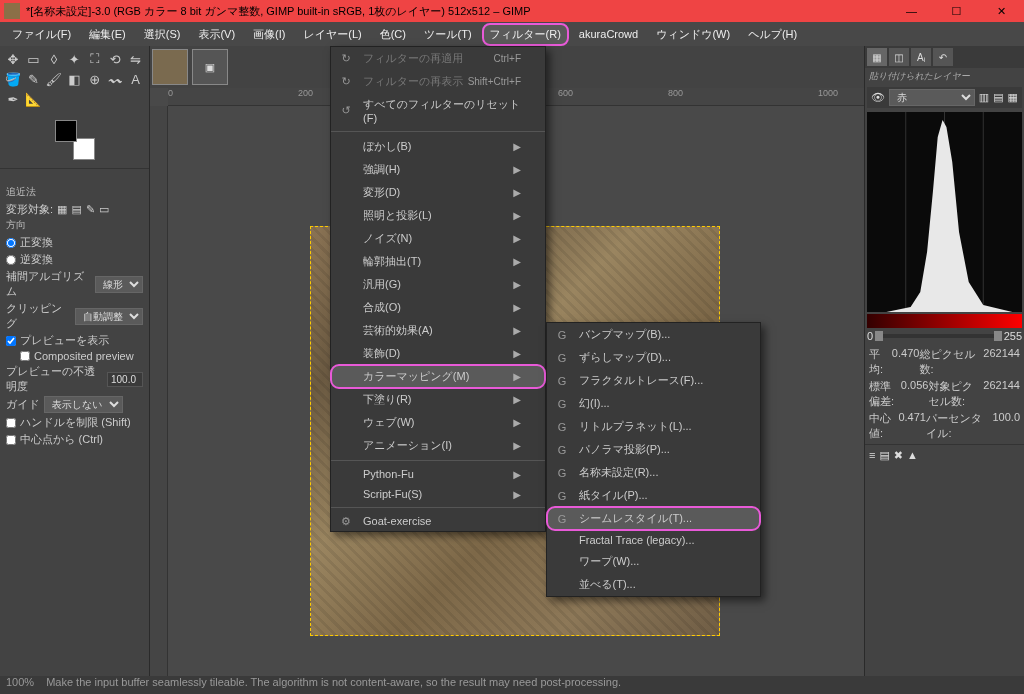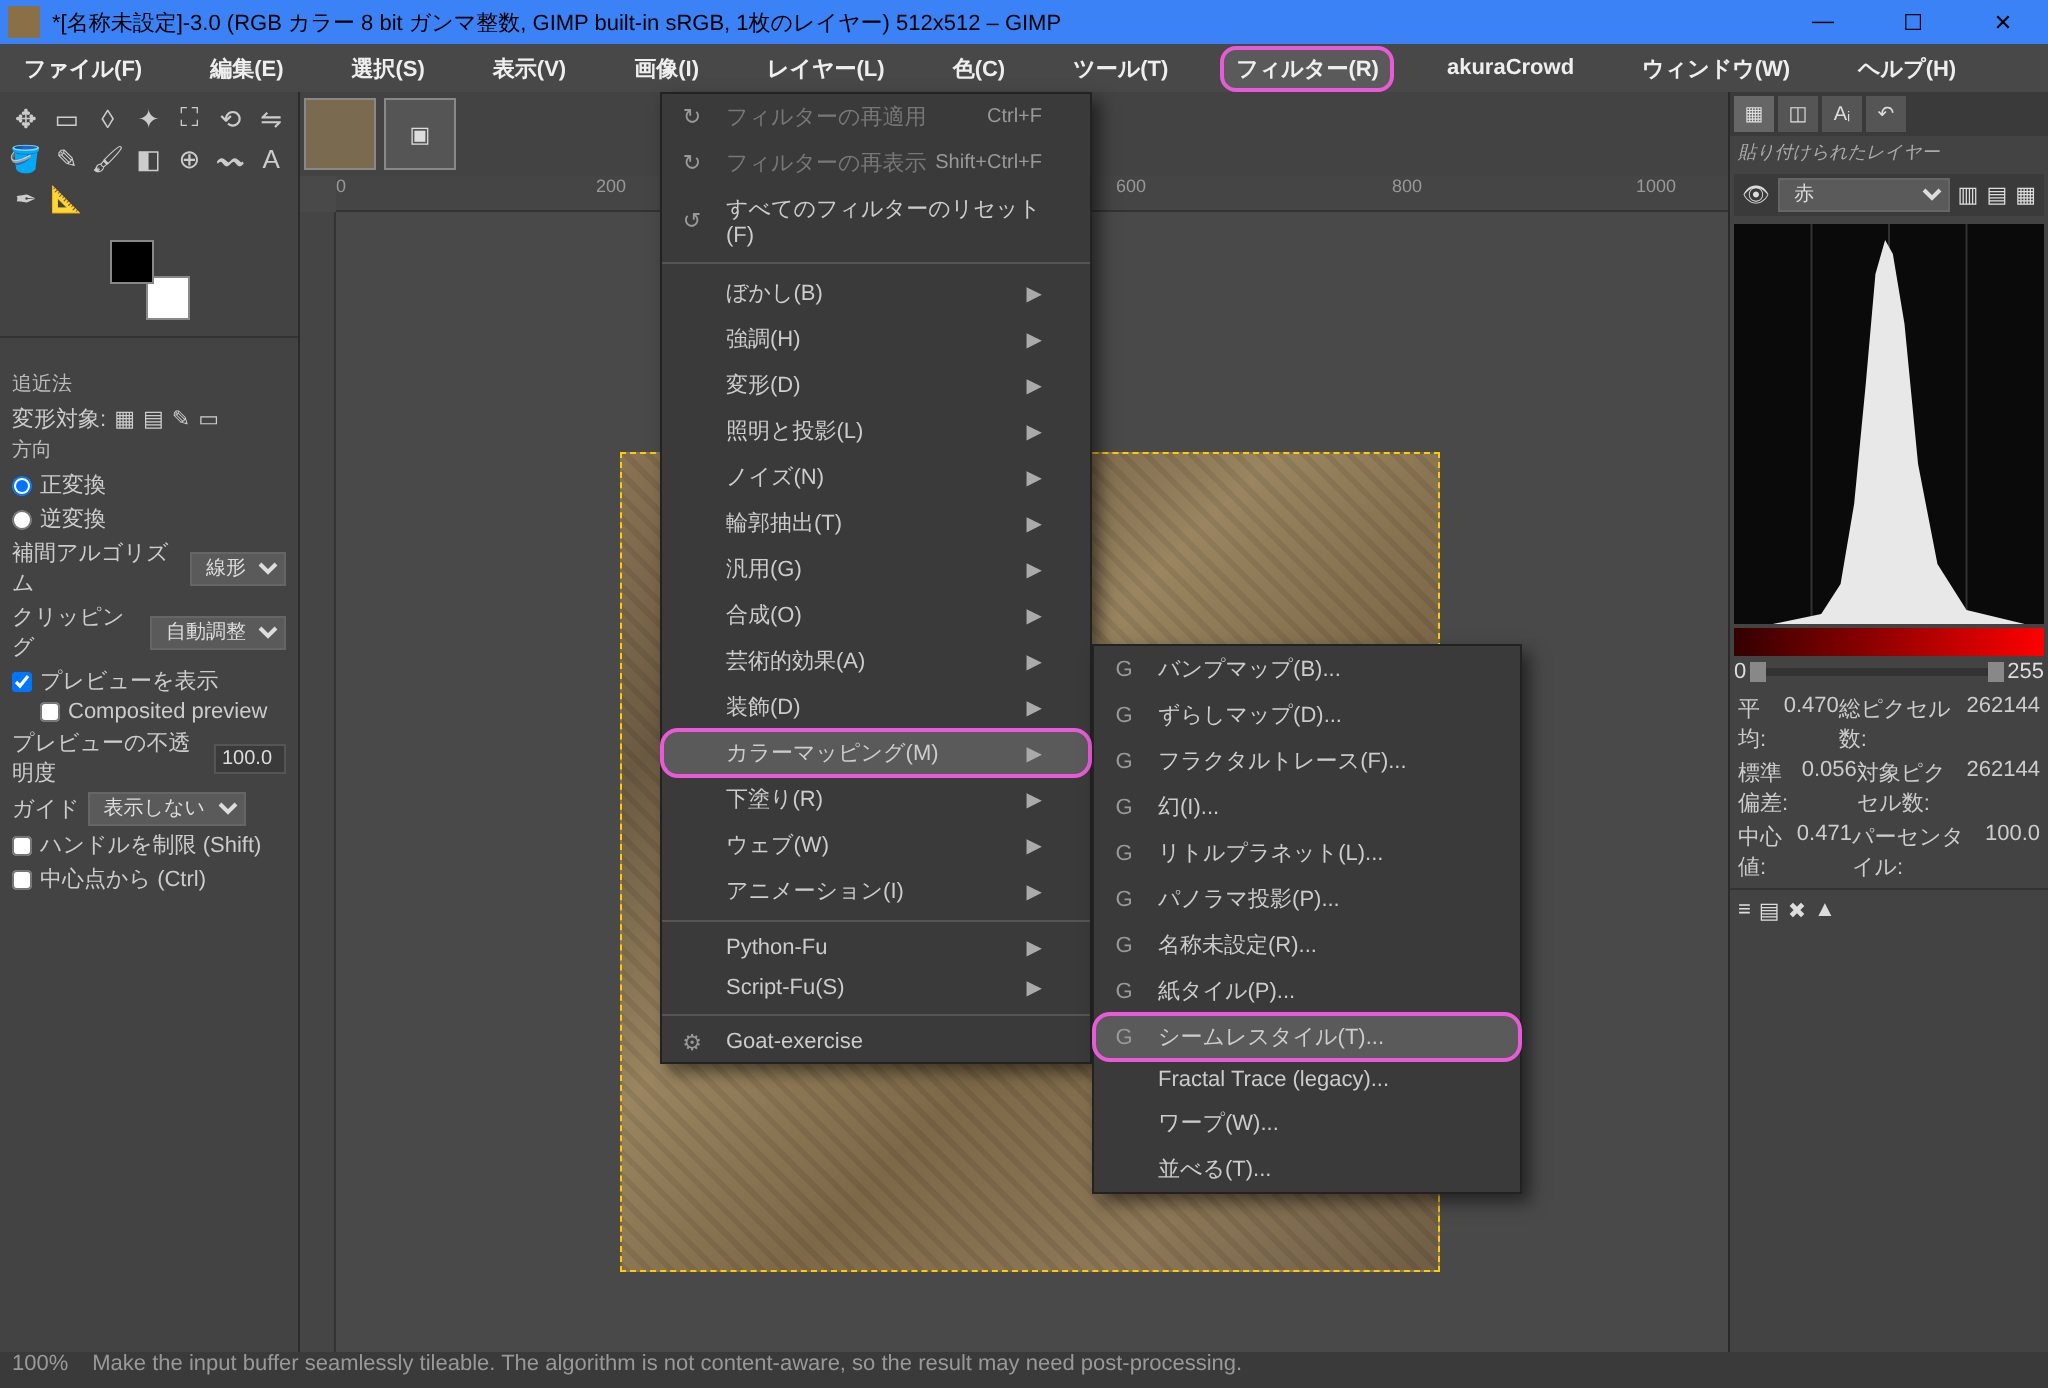--- a/index.html
+++ b/index.html
@@ -1,22 +1,22 @@
 <!DOCTYPE html>
 <html><head>
 <meta charset="utf-8">
 <style>
 * { margin:0; padding:0; box-sizing:border-box; font-family:"Meiryo","Yu Gothic",sans-serif; font-size:11px; }
 body { background:#454545; color:#ddd; width:1024px; height:694px; overflow:hidden; position:relative; }
-.titlebar { height:22px; background:#3b82f6; color:#000; display:flex; align-items:center; padding-left:4px; }
+.titlebar { height:22px; background:#ef4444; color:#000; display:flex; align-items:center; padding-left:4px; }
 .titlebar .icon { width:16px; height:16px; background:#8b6f47; margin-right:6px; }
 .title-text { flex:1; font-size:11px; }
 .winbtns { display:flex; }
 .winbtn { width:45px; height:22px; display:flex; align-items:center; justify-content:center; color:#000; }
-.menubar { height:24px; background:#484848; display:flex; align-items:center; padding-left:4px; gap:18px;font-weight:bold; }
+.menubar { height:24px; background:#484848; display:flex; align-items:center; padding-left:4px; gap:2px; }
 .menuitem { padding:4px 8px; color:#eee; cursor:pointer; position:relative; }
 .menuitem.active { background:#5a5a5a; border:2px solid #e85ad8; border-radius:8px; padding:2px 6px; }
 .workspace { position:absolute; top:46px; left:0; right:0; bottom:18px; display:flex; }
 .left-dock { width:150px; background:#434343; border-right:1px solid #2a2a2a; display:flex; flex-direction:column; }
 .toolbox { padding:4px; display:grid; grid-template-columns:repeat(7,1fr); gap:2px; }
 .tool { width:18px; height:18px; display:flex; align-items:center; justify-content:center; color:#ccc; font-size:13px; }
 .fg-bg { position:relative; width:40px; height:40px; margin:8px auto; }
 .fg-sw { position:absolute; width:22px; height:22px; background:#000; border:1px solid #888; top:0; left:0; z-index:2; }
 .bg-sw { position:absolute; width:22px; height:22px; background:#fff; border:1px solid #888; bottom:0; right:0; }
 .opt-section { border-top:1px solid #333; padding:16px 6px; }
@@ -169,21 +169,21 @@
   <div class="canvas-area">
     <div class="tab-strip">
       <div class="img-tab"></div>
       <div class="img-tab blank">▣</div>
     </div>
     <div class="ruler-h" id="ruler-h">
         <span class="ruler-mark" style="left: 0px;">0</span>
         <span class="ruler-mark" style="left: 130px;">200</span>
         <span class="ruler-mark" style="left: 260px;">400</span>
         <span class="ruler-mark" style="left: 390px;">600</span>
-        <span class="ruler-mark" style="left: 528px;">800</span>
+        <span class="ruler-mark" style="left: 500px;">800</span>
         <span class="ruler-mark" style="left: 650px;">1000</span>
       </div>
     <div class="ruler-v"></div>
     <div class="canvas-view">
       <div class="image-canvas"></div>
     </div>
   </div>
 
   <div class="right-dock">
     <div class="dock-tabs">

